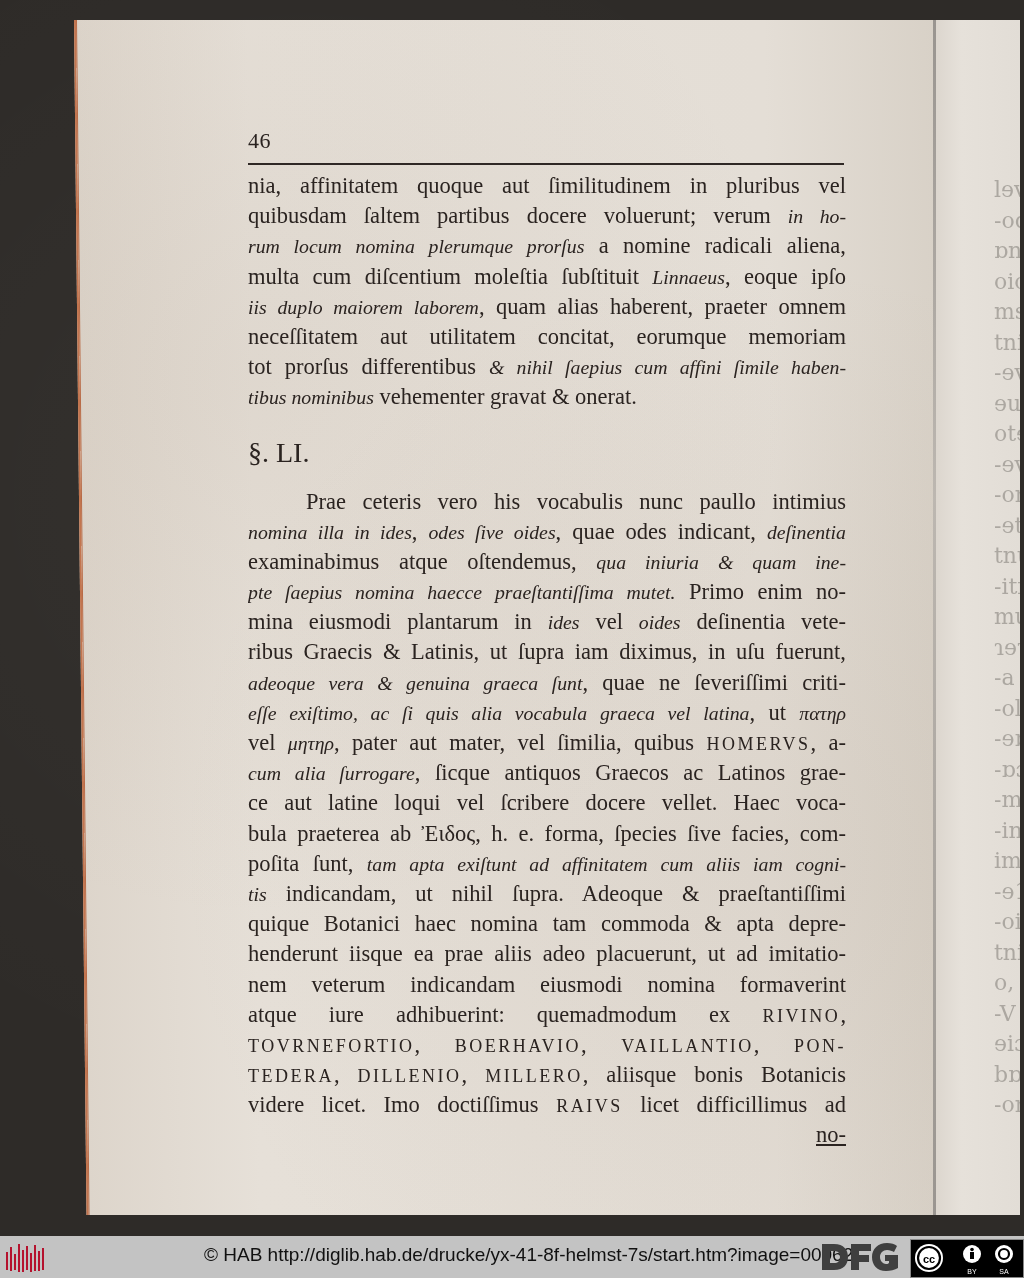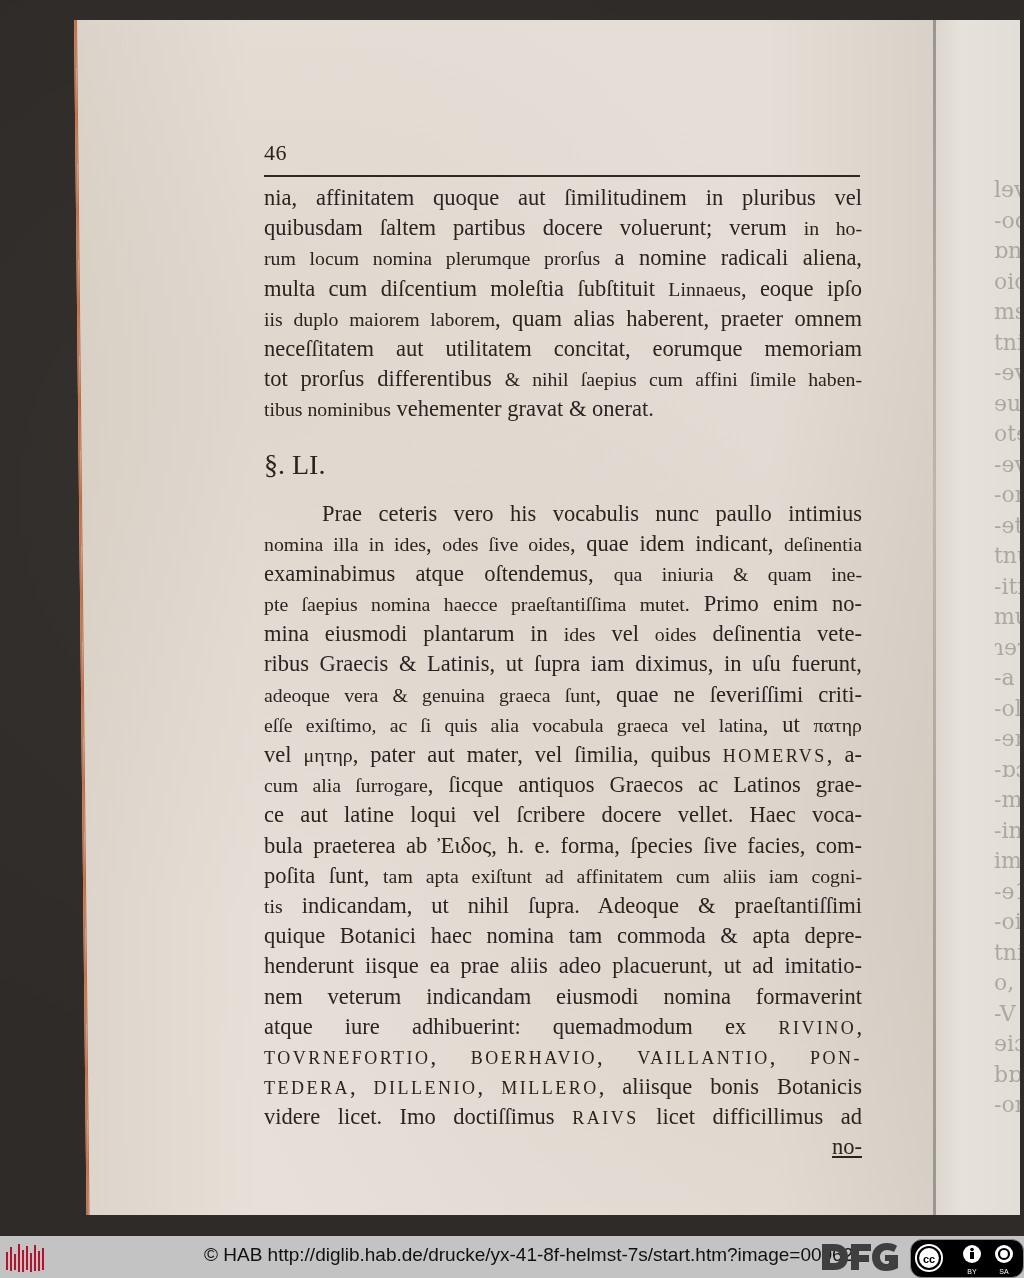--- a/index.html
+++ b/index.html
@@ -59,44 +59,43 @@
       position: absolute; left: 58px; top: 155px;
       font-family: "DejaVu Serif", serif;
       font-size: 22px; line-height: 30.5px;
       color: rgba(70,65,60,0.35);
       white-space: pre;
     }
     .mirror-col div { height: 30.5px; }
 
     .content {
       position: absolute;
-      left: 264px; top: 128px;
+      left: 248px; top: 128px;
       width: 598px;
       font-family: "Liberation Serif", "DejaVu Serif", serif;
       color: #2a2320;
-      margin-top: 12px;
     }
     .running-head {
       display: flex; align-items: baseline;
       height: 30px;
       font-size: 20px;
       letter-spacing: 0.5px;
     }
     .running-head .pno { font-size: 22px; width: 72px; }
     .running-head .title { text-transform: uppercase; font-size: 19px; letter-spacing: 1px; }
     .head-rule {
       height: 2px; background: #2f2825; margin-top: 5px; margin-bottom: 6px;
       width: 596px;
     }
     .lines { font-size: 22.5px; line-height: 30.2px; }
     .line { white-space: nowrap; text-align: justify; text-align-last: justify; height: 30.2px; overflow: hidden; }
     .line.last-short { text-align-last: left; }
     .line.right { text-align-last: right; text-align: right; text-decoration: underline; }
     .line.indent { padding-left: 58px; }
-    .it { font-size: 0.88em; }
+    .it { font-style: italic; font-size: 0.88em; }
     .sc { font-variant: small-caps; letter-spacing: 2.5px; font-size: 0.8em; text-transform: uppercase; }
     .section-mark {
       text-align: left; font-size: 28px; height: 50px; line-height: 48px;
       margin-top: 16px; margin-bottom: 8px;
       padding-right: 16px;
     }
 
     
     .footer {
       position: absolute; left: 0; top: 1236px;
@@ -114,21 +113,21 @@
       font-size: 19px; color: #111;
       white-space: nowrap;
     }
     .dfg-logo {
       position: absolute; left: 820px; top: 4px;
       width: 80px; height: 34px;
     }
     .cc-badge {
       position: absolute; left: 910px; top: 3px;
       width: 112px; height: 37px;
-      background: #000; border-radius: 12px;
+      background: #000; border-radius: 0;
       border: 1px solid #888;
     }
   </style>
 </head>
 <body>
 
 <div class="viewer">
   <div class="scan-bg"></div>
 
   <div class="page"></div>
@@ -154,21 +153,21 @@
         <div class="line"><span class="it">iis duplo maiorem laborem</span><span>, quam alias haberent, praeter omnem</span></div>
         <div class="line"><span>neceſſitatem aut utilitatem concitat, eorumque memoriam</span></div>
         <div class="line"><span>tot prorſus differentibus </span><span class="it">&amp; nihil ſaepius cum affini ſimile haben-</span></div>
         <div class="line last-short"><span class="it">tibus nominibus</span><span> vehementer gravat &amp; onerat.</span></div>
       </div>
 
     <div class="section-mark">§. LI.</div>
 
     <div class="lines" id="para2">
         <div class="line indent"><span>Prae ceteris vero his vocabulis nunc paullo intimius</span></div>
-        <div class="line"><span class="it">nomina illa in ides</span><span>, </span><span class="it">odes ſive oides</span><span>, quae idem indicant, </span><span class="it">deſinentia</span></div>
+        <div class="line"><span class="it">nomina illa in ides</span><span>, </span><span class="it">odes ſive oides</span><span>, quae odes indicant, </span><span class="it">deſinentia</span></div>
         <div class="line"><span>examinabimus atque oſtendemus, </span><span class="it">qua iniuria &amp; quam ine-</span></div>
         <div class="line"><span class="it">pte ſaepius nomina haecce praeſtantiſſima mutet.</span><span> Primo enim no-</span></div>
         <div class="line"><span>mina eiusmodi plantarum in </span><span class="it">ides</span><span> vel </span><span class="it">oides</span><span> deſinentia vete-</span></div>
         <div class="line"><span>ribus Graecis &amp; Latinis, ut ſupra iam diximus, in uſu fuerunt,</span></div>
         <div class="line"><span class="it">adeoque vera &amp; genuina graeca ſunt</span><span>, quae ne ſeveriſſimi criti-</span></div>
         <div class="line"><span class="it">eſſe exiſtimo, ac ſi quis alia vocabula graeca vel latina</span><span>, ut </span><span class="it">πατηρ</span></div>
         <div class="line"><span>vel </span><span class="it">μητηρ</span><span>, pater aut mater, vel ſimilia, quibus </span><span class="sc">Homervs</span><span>, a-</span></div>
         <div class="line"><span class="it">cum alia ſurrogare</span><span>, ſicque antiquos Graecos ac Latinos grae-</span></div>
         <div class="line"><span>ce aut latine loqui vel ſcribere docere vellet.    Haec voca-</span></div>
         <div class="line"><span>bula praeterea ab Ἐιδος, h. e. forma, ſpecies ſive facies, com-</span></div>

